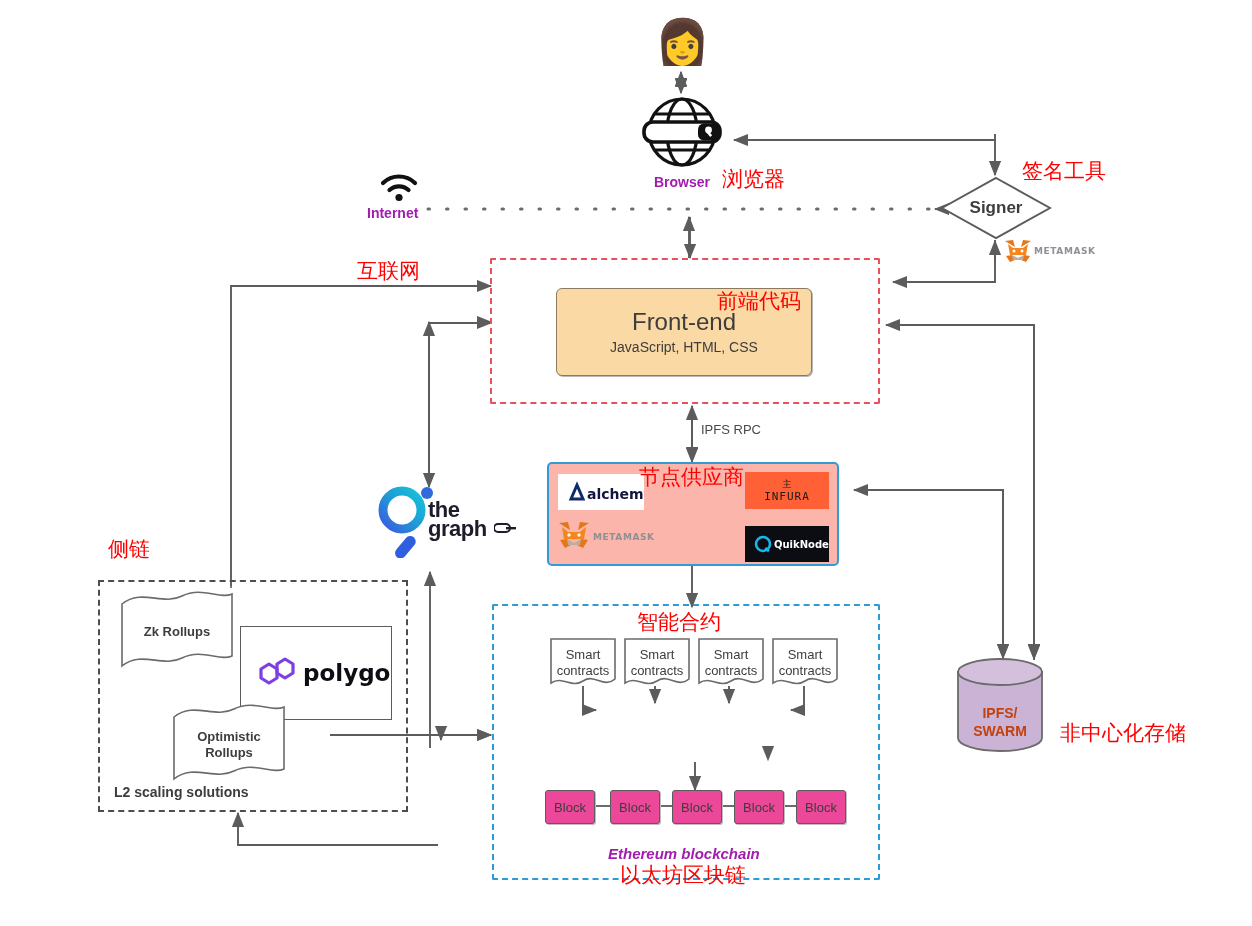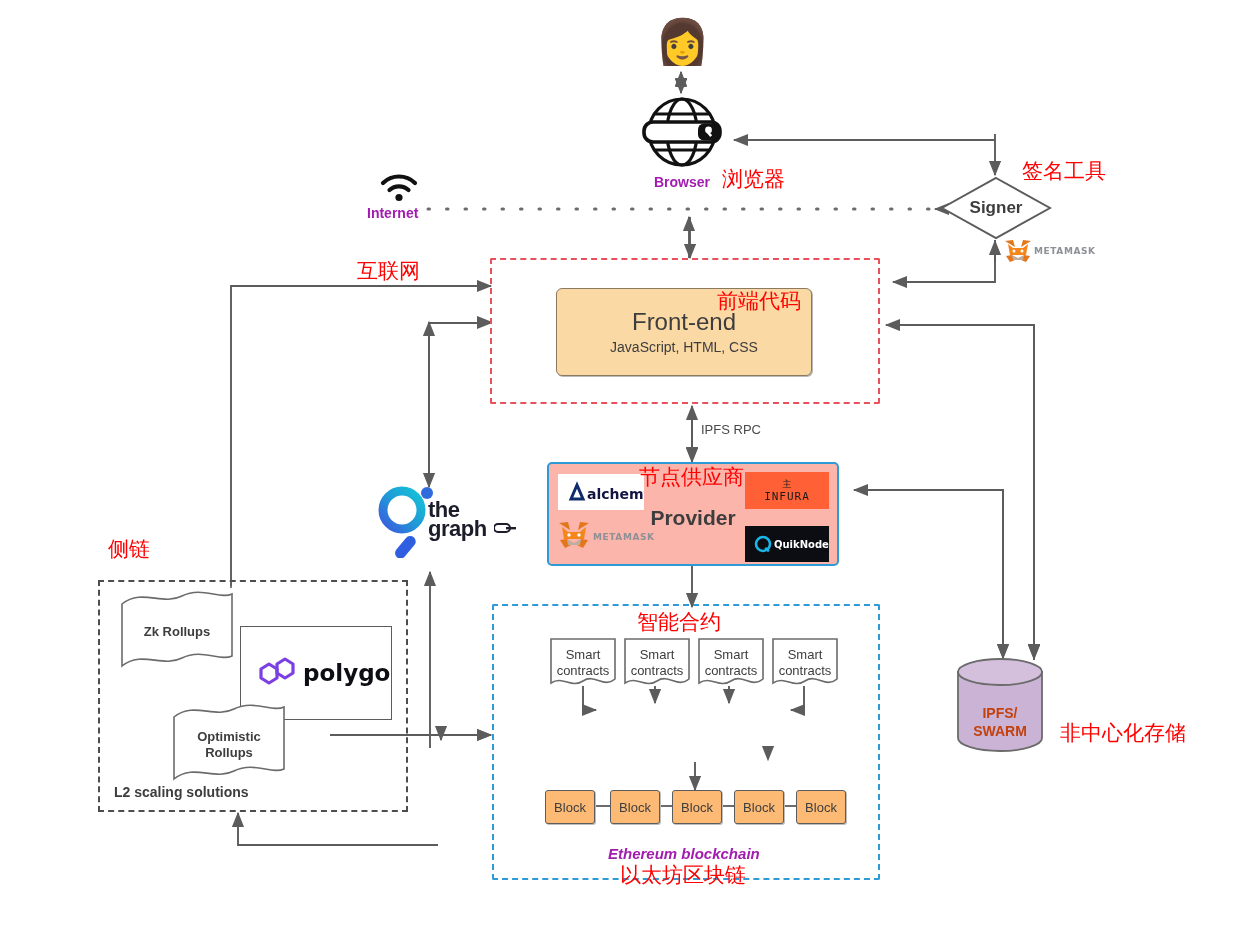--- a/index.html
+++ b/index.html
@@ -26,21 +26,21 @@
   .logo-infura{background:#ff6036;flex-direction:column;color:#1a1a1a;font-family:"DejaVu Sans Mono",monospace;}
   .logo-quik{background:#0b0d13;color:#ffffff;}
   .logo-mm{background:transparent;}
 
   
   .sc-zone{border:2px dashed #2e9bd6;border-radius:2px;}
   .sc-doc{position:absolute;}
   .sc-doc .t{position:absolute;left:0;right:0;top:10px;text-align:center;font-size:13px;color:#3d3d3d;line-height:1.25;}
   .evm{background:#a2d5c6;border:1.5px solid #6f7d78;border-radius:3px;display:flex;flex-direction:column;align-items:center;justify-content:center;box-shadow:1px 1px 0 #bdbdbd;}
   .evm .en{font-size:15px;color:#3d3d3d;}
-  .block{position:absolute;background:#fdba74;border:1.5px solid #5c5c5c;border-radius:3px;
+  .block{position:absolute;background:#ec4899;border:1.5px solid #5c5c5c;border-radius:3px;
          display:flex;align-items:center;justify-content:center;font-size:13px;color:#3d3d3d;box-shadow:1px 1px 0 #bdbdbd;}
 
   
   .l2-zone{border:2.5px dashed #4d4d4d;}
   .l2-cap{position:absolute;left:14px;bottom:10px;font-size:14px;font-weight:bold;color:#3d3d3d;}
   .flag{position:absolute;}
   .flag .t{position:absolute;left:0;right:0;top:0;bottom:0;display:flex;flex-direction:column;
            align-items:center;justify-content:center;font-size:13px;font-weight:bold;color:#3d3d3d;line-height:1.25;text-align:center;}
   .poly-box{position:absolute;background:#ffffff;border:1.5px solid #5c5c5c;display:flex;align-items:center;justify-content:center;}
 
@@ -255,21 +255,20 @@
       </svg>
     </div>
     <div class="mini-lbl" style="left:44px;top:68px;">METAMASK</div>
     <div class="logo logo-quik" style="left:196px;top:62px;width:84px;height:36px;">
       <svg viewBox="0 0 84 36" width="84" height="36">
         <circle cx="18" cy="18" r="7" fill="none" stroke="#19b6e8" stroke-width="2.6"></circle>
         <rect x="21" y="21" width="5" height="2.4" fill="#19b6e8" transform="rotate(42 21 21)"></rect>
         <text x="29" y="22" font-family="DejaVu Sans, sans-serif" font-size="10" font-weight="bold" fill="#ffffff">QuikNode</text>
       </svg>
     </div>
-    <div class="pv-title">Provider</div>
   </div>
   <div class="node cn" style="left:639px;top:466px;">节点供应商</div>
 
   <div class="node sc-zone" style="left:492px;top:604px;width:388px;height:276px;"></div>
   <div class="node cn" style="left:637px;top:611px;">智能合约</div>
 
   <div class="node sc-doc" style="left:549px;top:637px;width:68px;height:50px;">
     <svg viewBox="0 0 68 50" width="68" height="50">
         <path d="M2,2 L66,2 L66,42 C54,52 46,36 34,44 C22,52 14,38 2,46 Z" fill="#fff" stroke="#6b6b6b" stroke-width="1.6"></path>
       </svg>

